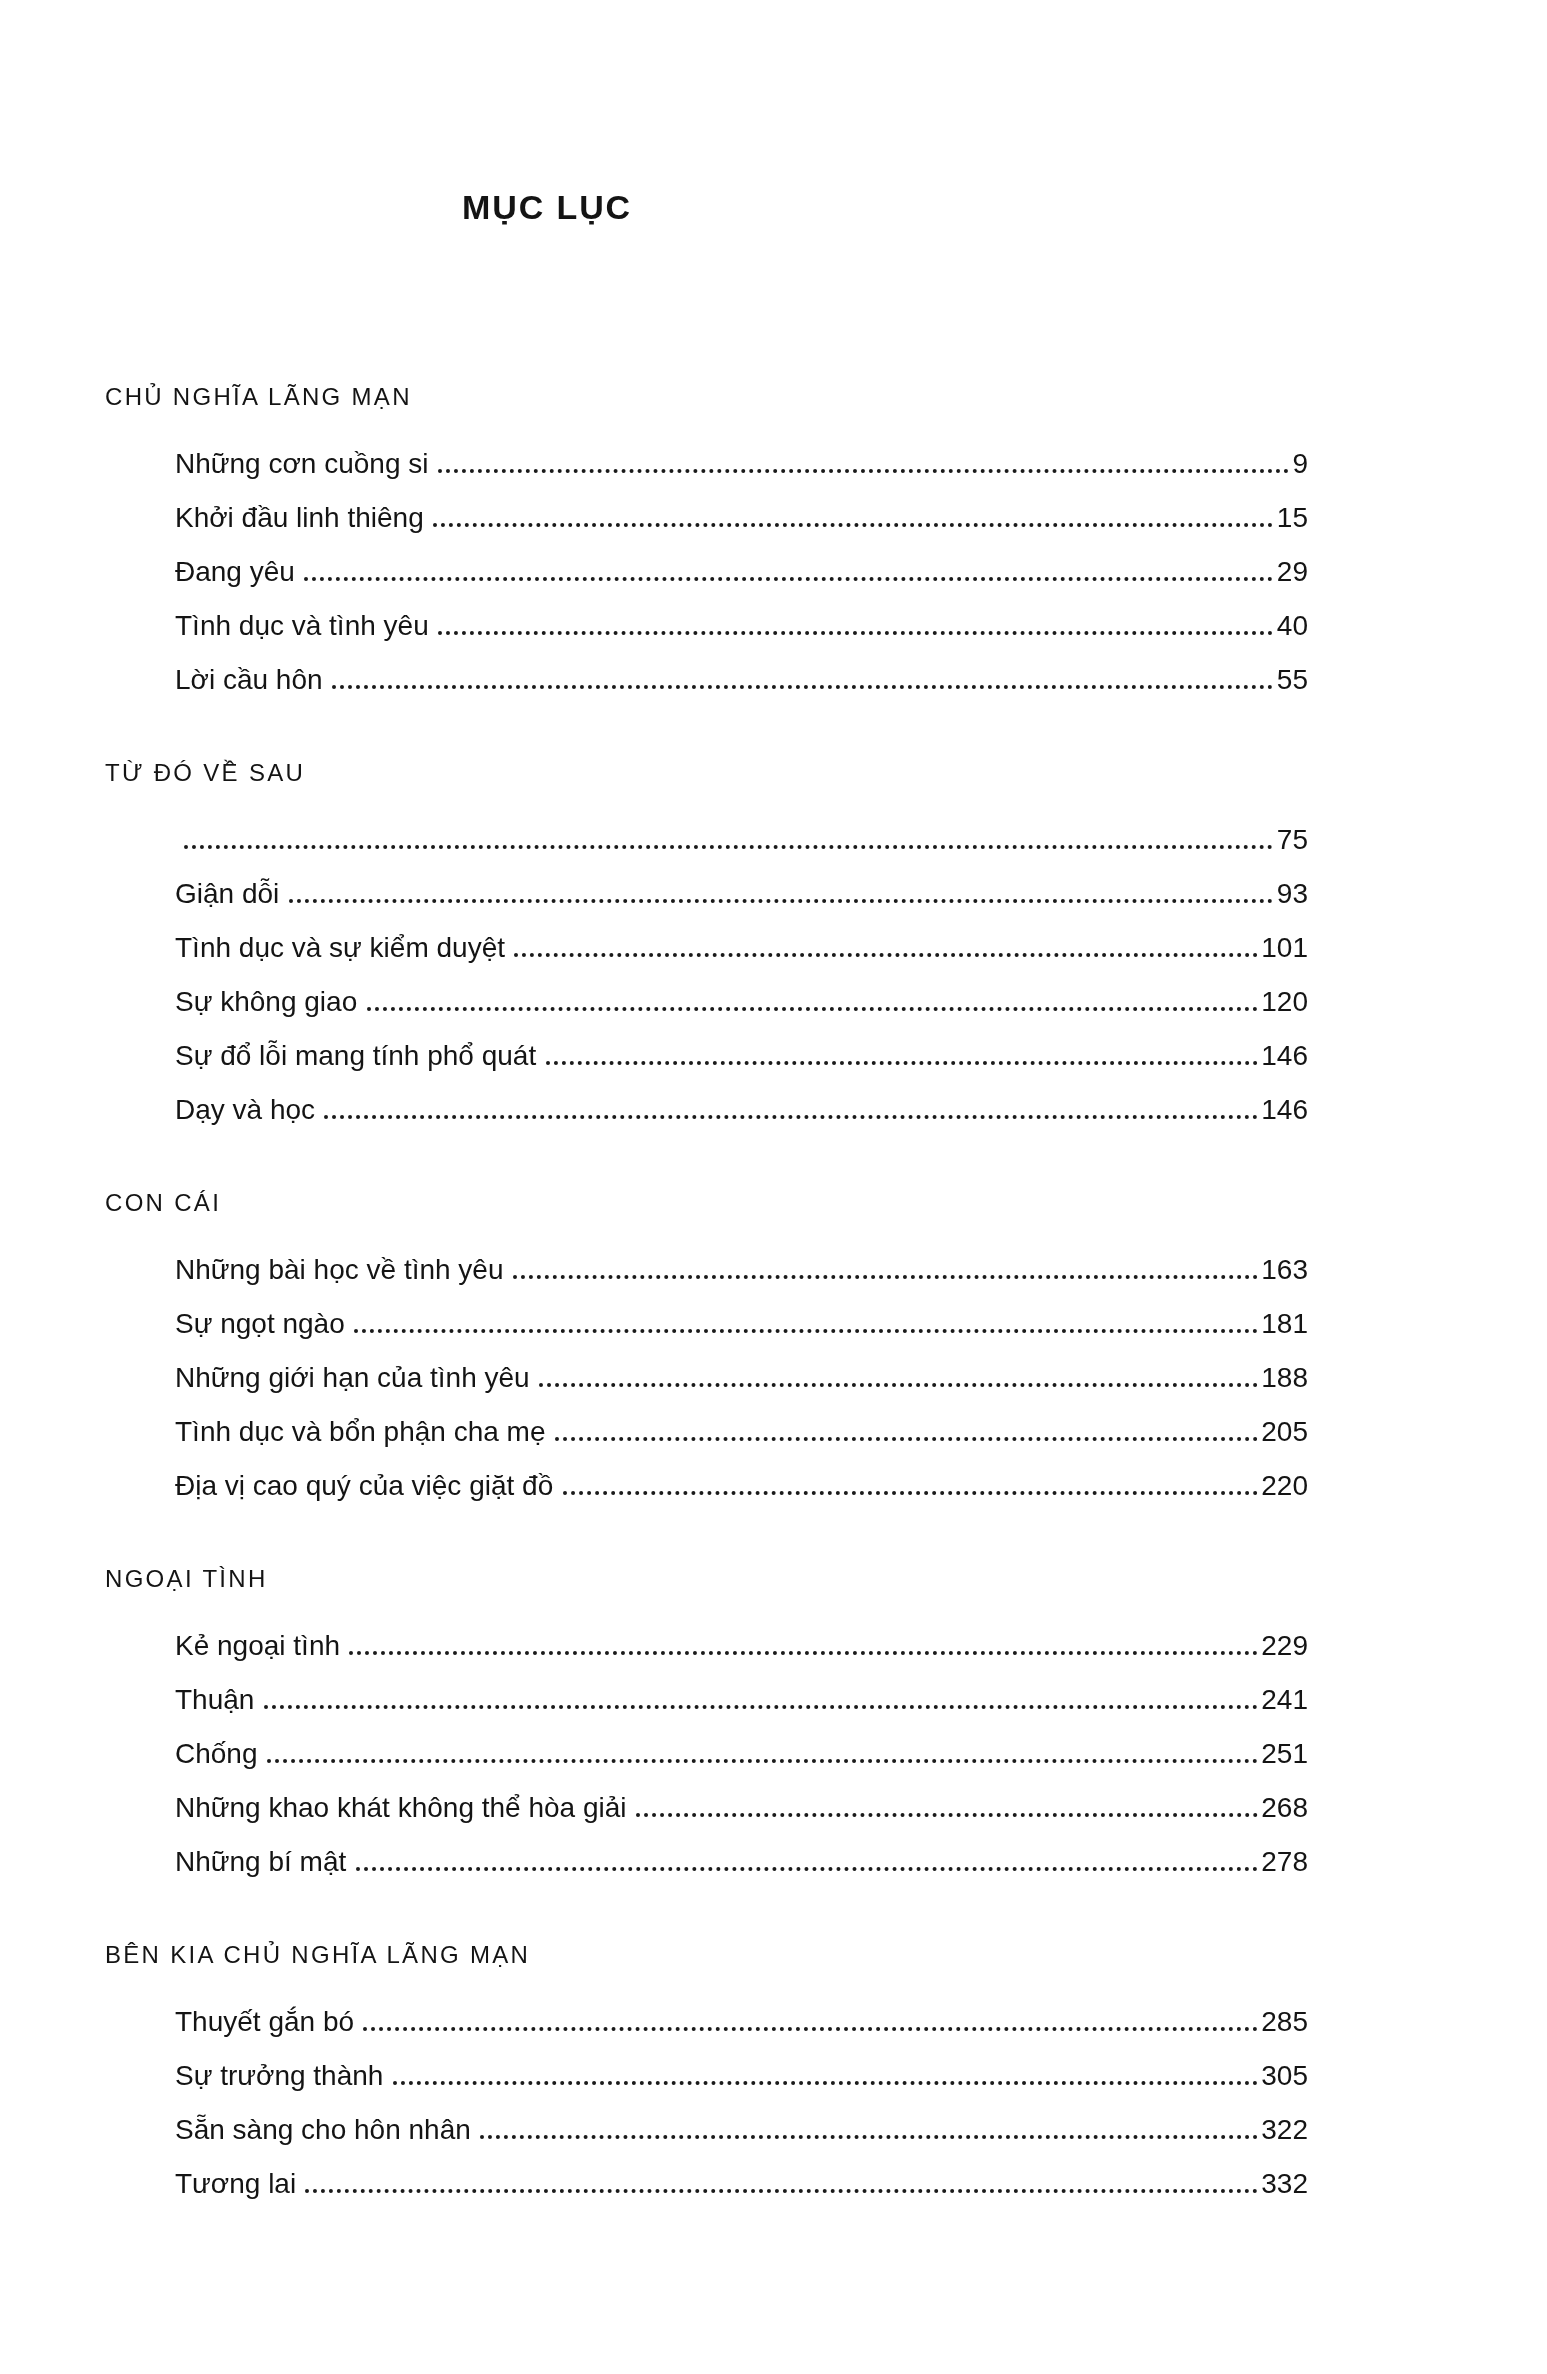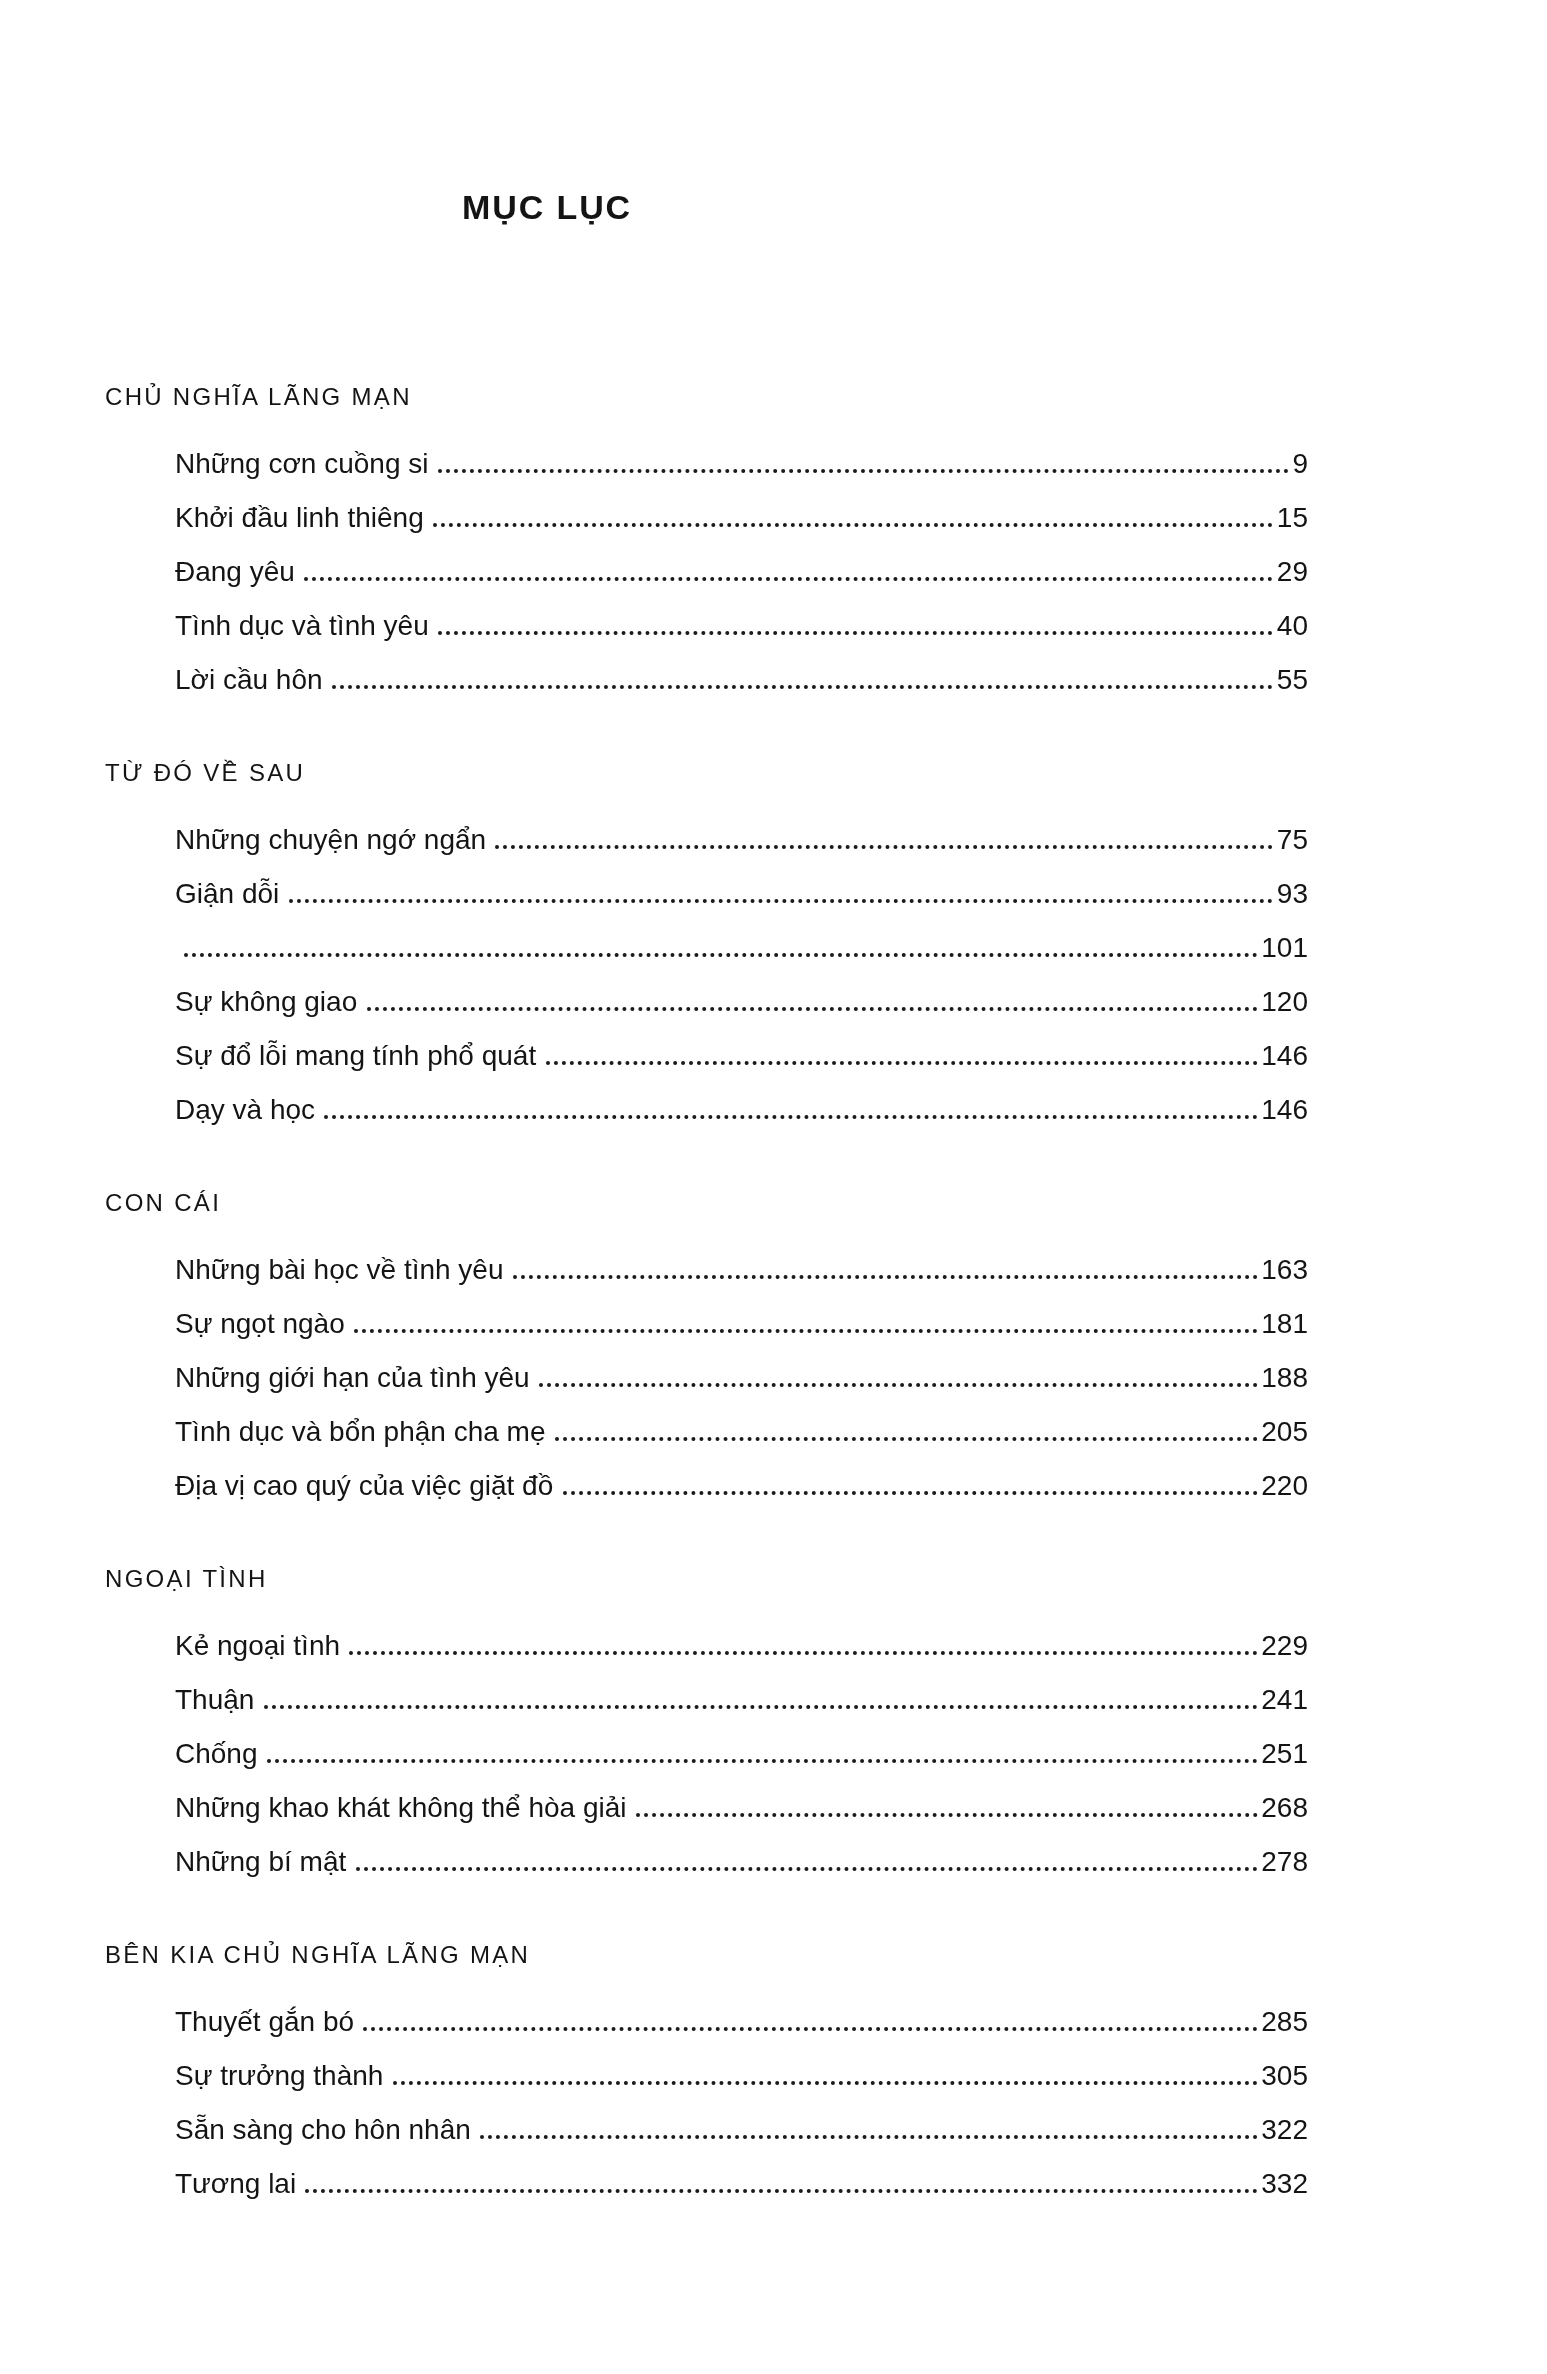--- a/index.html
+++ b/index.html
@@ -95,30 +95,30 @@
         </div>
         <div class="toc-entry">
           <span class="entry-title">Lời cầu hôn</span>
           <span class="dotted-leader"></span>
           <span class="entry-page">55</span>
         </div>
       </div>
       <div class="toc-section">
         <div class="section-heading">TỪ ĐÓ VỀ SAU</div>
         <div class="toc-entry">
-          <span class="entry-title">Những chuyện ngớ ngẩn</span>
           <span class="dotted-leader"></span>
           <span class="entry-page">75</span>
         </div>
         <div class="toc-entry">
           <span class="entry-title">Giận dỗi</span>
           <span class="dotted-leader"></span>
           <span class="entry-page">93</span>
         </div>
         <div class="toc-entry">
+          <span class="entry-title">Tình dục và sự kiểm duyệt</span>
           <span class="dotted-leader"></span>
           <span class="entry-page">101</span>
         </div>
         <div class="toc-entry">
           <span class="entry-title">Sự không giao</span>
           <span class="dotted-leader"></span>
           <span class="entry-page">120</span>
         </div>
         <div class="toc-entry">
           <span class="entry-title">Sự đổ lỗi mang tính phổ quát</span>

